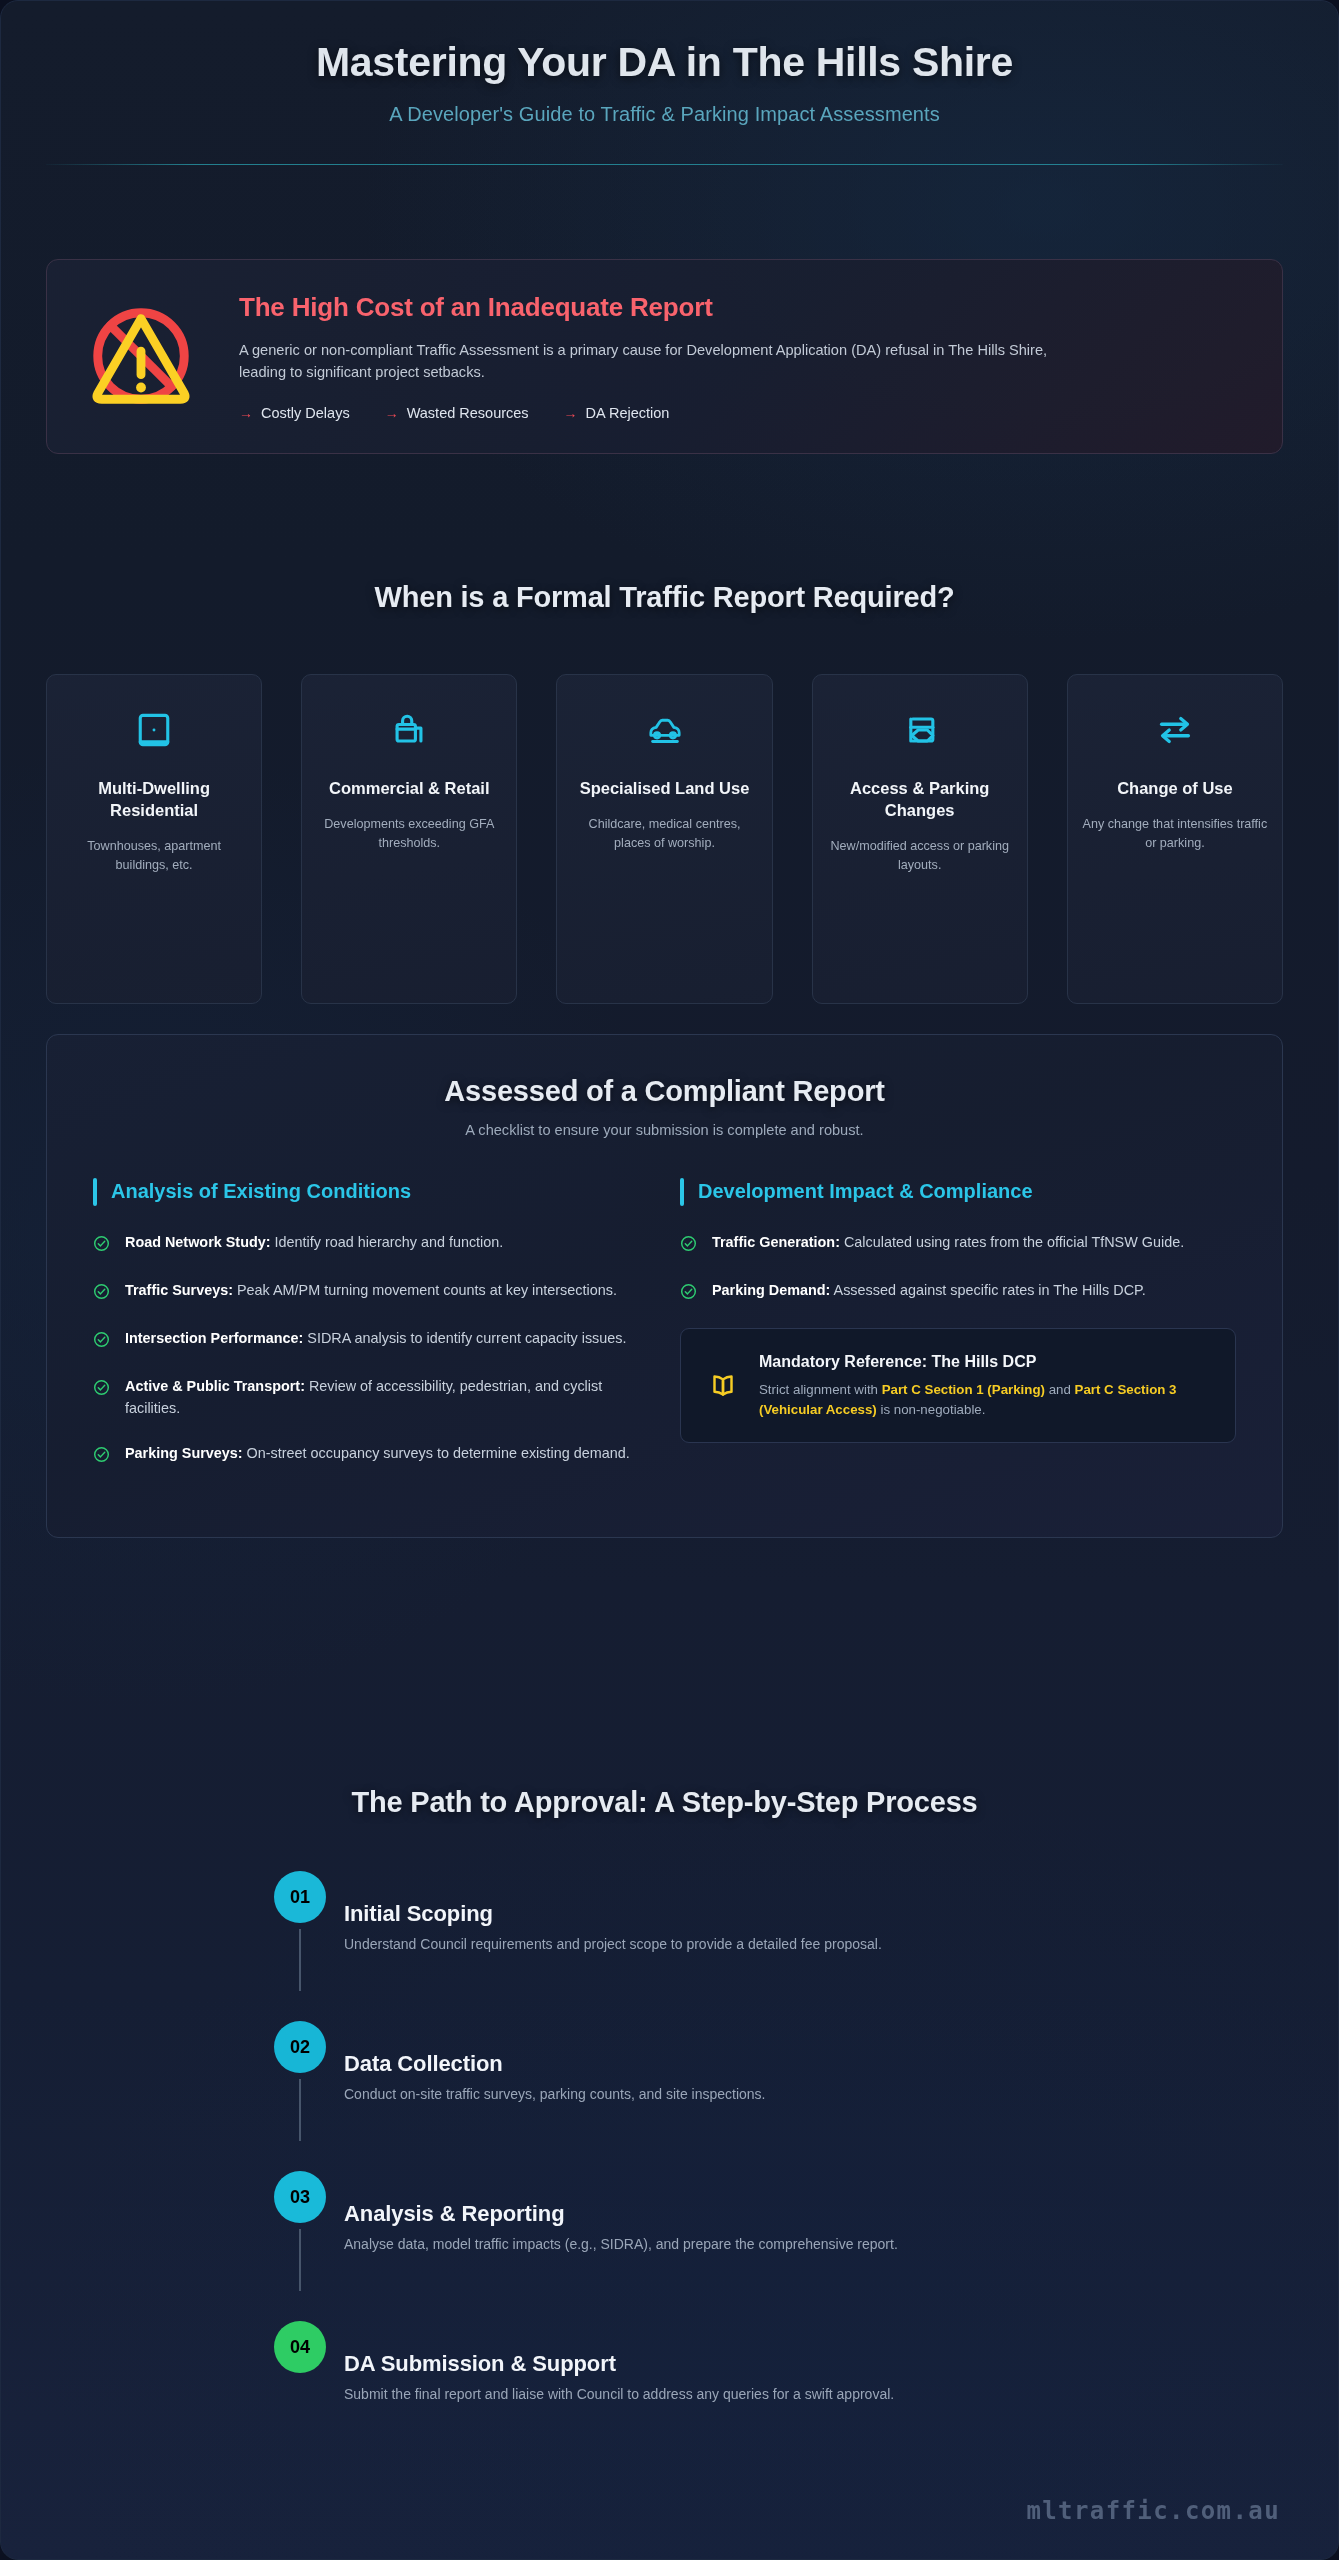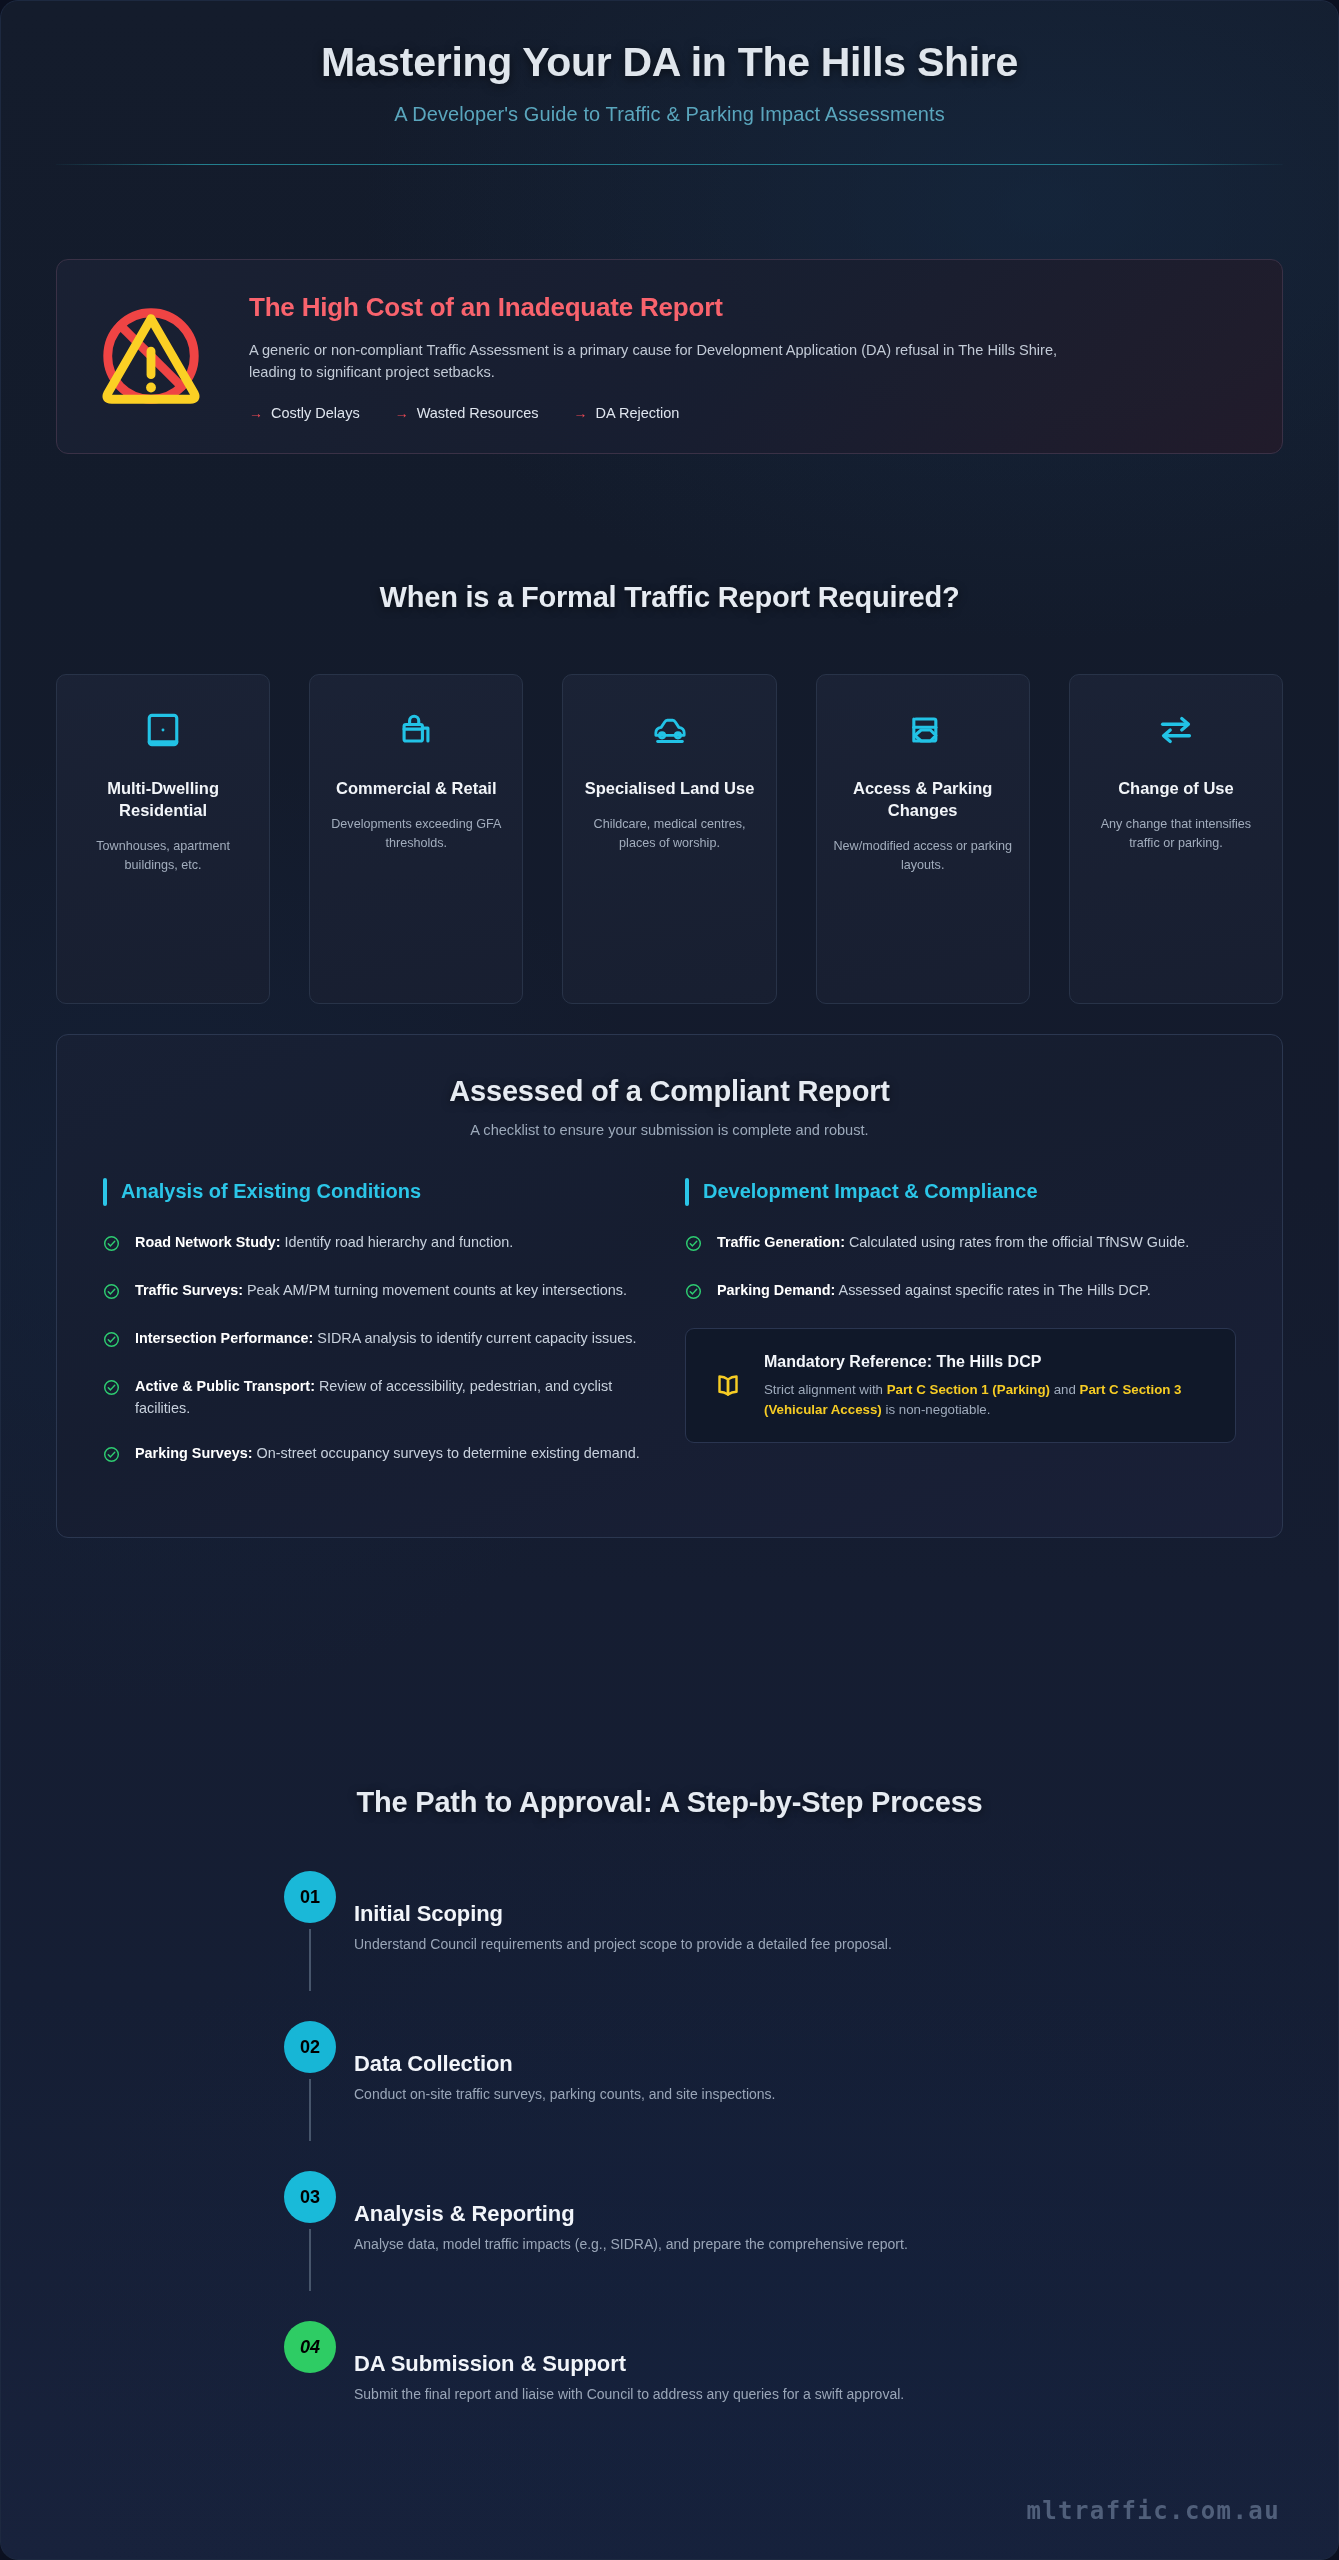--- a/index.html
+++ b/index.html
@@ -17,21 +17,21 @@
     background:
       radial-gradient(1100px 700px at 78% 8%, rgba(22,44,70,0.55) 0%, rgba(0,0,0,0) 62%),
       radial-gradient(900px 800px at 10% 48%, rgba(20,38,64,0.45) 0%, rgba(0,0,0,0) 60%),
       radial-gradient(1200px 900px at 60% 92%, rgba(18,32,60,0.5) 0%, rgba(0,0,0,0) 65%),
       linear-gradient(180deg, #141c2c 0%, #131b2b 22%, #141b2d 46%, #151d31 62%, #151e34 78%, #18223c 100%);
     overflow: hidden;
     border-radius: 18px;
     border: 1px solid #1d2940;
   }
 
-  .wrap { position: absolute; left: 55px; right: 55px; }
+  .wrap { position: absolute; left: 45px; right: 55px; }
 
   
   .header { top: 38px; text-align: center; }
   .header h1 {
     font-size: 41px;
     font-weight: 700;
     letter-spacing: -0.3px;
     color: #dfe5ec;
     text-shadow: 0 2px 10px rgba(0,0,0,0.6);
   }
@@ -462,21 +462,21 @@
       <div class="step">
         <span class="bubble" style="background:#19bad9;">03</span>
         <span class="connector"></span>
         <div class="s-body">
           <h4>Analysis &amp; Reporting</h4>
           <p>Analyse data, model traffic impacts (e.g., SIDRA), and prepare the comprehensive report.</p>
         </div>
       </div>
 
       <div class="step">
-        <span class="bubble" style="background:#2ecc64;font-style:italic;">04</span>
+        <span class="bubble" style="background:#2ecc64;">04</span>
 
         <div class="s-body">
           <h4>DA Submission &amp; Support</h4>
           <p>Submit the final report and liaise with Council to address any queries for a swift approval.</p>
         </div>
       </div>
 
     </div>
   </div>
 

